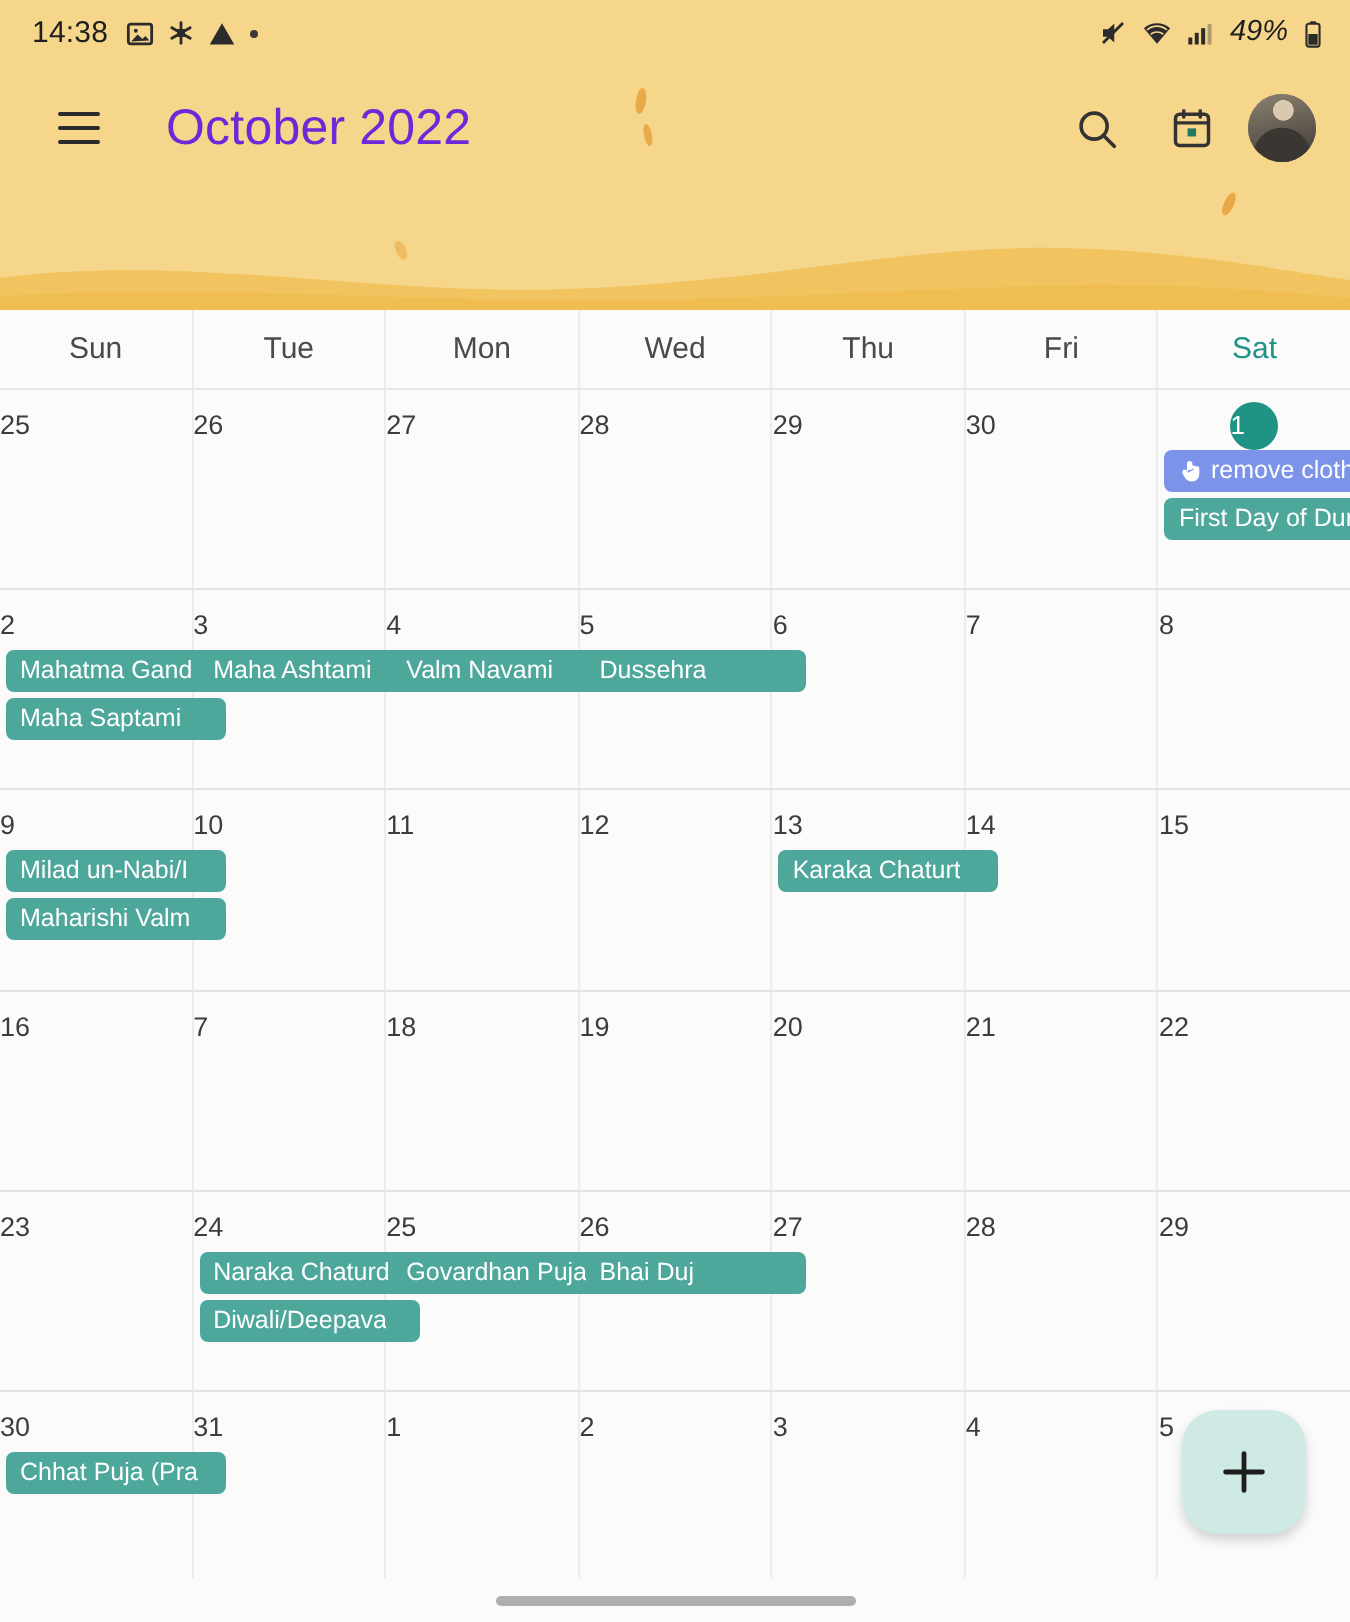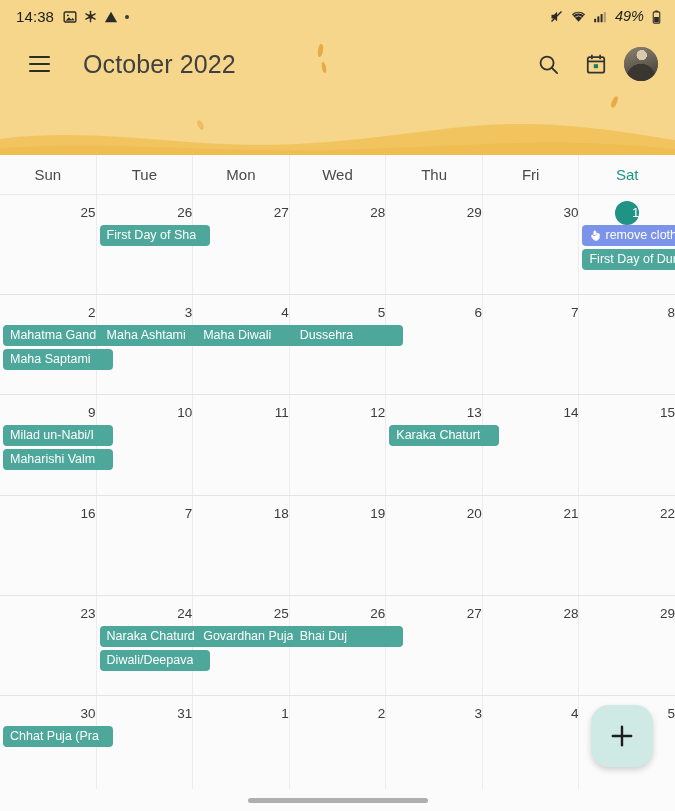--- a/index.html
+++ b/index.html
@@ -96,21 +96,21 @@
     flex: 0 0 auto;
   }
   .hamburger span {
     display: block;
     width: 21px; height: 2px;
     background: #2b2b2b;
     border-radius: 1px;
   }
   .month-title {
     font-size: 25px;
-    color: #404040;
+    color: #6d28d9;
     margin-left: 27px;
     letter-spacing: .1px;
     white-space: nowrap;
   }
   .toolbar-spacer { flex: 1 1 auto; }
   .tb-btn {
     width: 40px; height: 40px;
     display: flex; align-items: center; justify-content: center;
     cursor: pointer;
     flex: 0 0 auto;
@@ -176,21 +176,21 @@
   .week:last-child { border-bottom: none; }
   .daycell {
     flex: 1 1 0;
     position: relative;
     border-right: 1px solid #ececec;
     padding-top: 8px;
   }
   .daycell:last-child { border-right: none; }
   .daynum {
     display: block;
-    text-align: right;
+    text-align: left;
     font-size: 13.5px;
     color: #3c3c3c;
     line-height: 20px;
     height: 20px;
   }
   .daynum.is-today {
     width: 24px; height: 24px;
     line-height: 24px;
     margin: -2px auto 0;
     border-radius: 50%;
@@ -383,25 +383,20 @@
     <div class="wd today-col">Sat</div>
   </div>
 
   <div class="grid" id="month-grid">
       <div class="week">
         <div class="daycell">
           <span class="daynum">25</span>
         </div>
         <div class="daycell">
           <span class="daynum">26</span>
-          <div class="events">
-            <div class="chip teal">
-              <span class="chip-text">First Day of Sha</span>
-            </div>
-          </div>
         </div>
         <div class="daycell">
           <span class="daynum">27</span>
         </div>
         <div class="daycell">
           <span class="daynum">28</span>
         </div>
         <div class="daycell">
           <span class="daynum">29</span>
         </div>
@@ -442,21 +437,21 @@
           <div class="events">
             <div class="chip teal">
               <span class="chip-text">Maha Ashtami</span>
             </div>
           </div>
         </div>
         <div class="daycell">
           <span class="daynum">4</span>
           <div class="events">
             <div class="chip teal">
-              <span class="chip-text">Maha Diwali</span>
+              <span class="chip-text">Valm Navami</span>
             </div>
           </div>
         </div>
         <div class="daycell">
           <span class="daynum">5</span>
           <div class="events">
             <div class="chip teal">
               <span class="chip-text">Dussehra</span>
             </div>
           </div>

